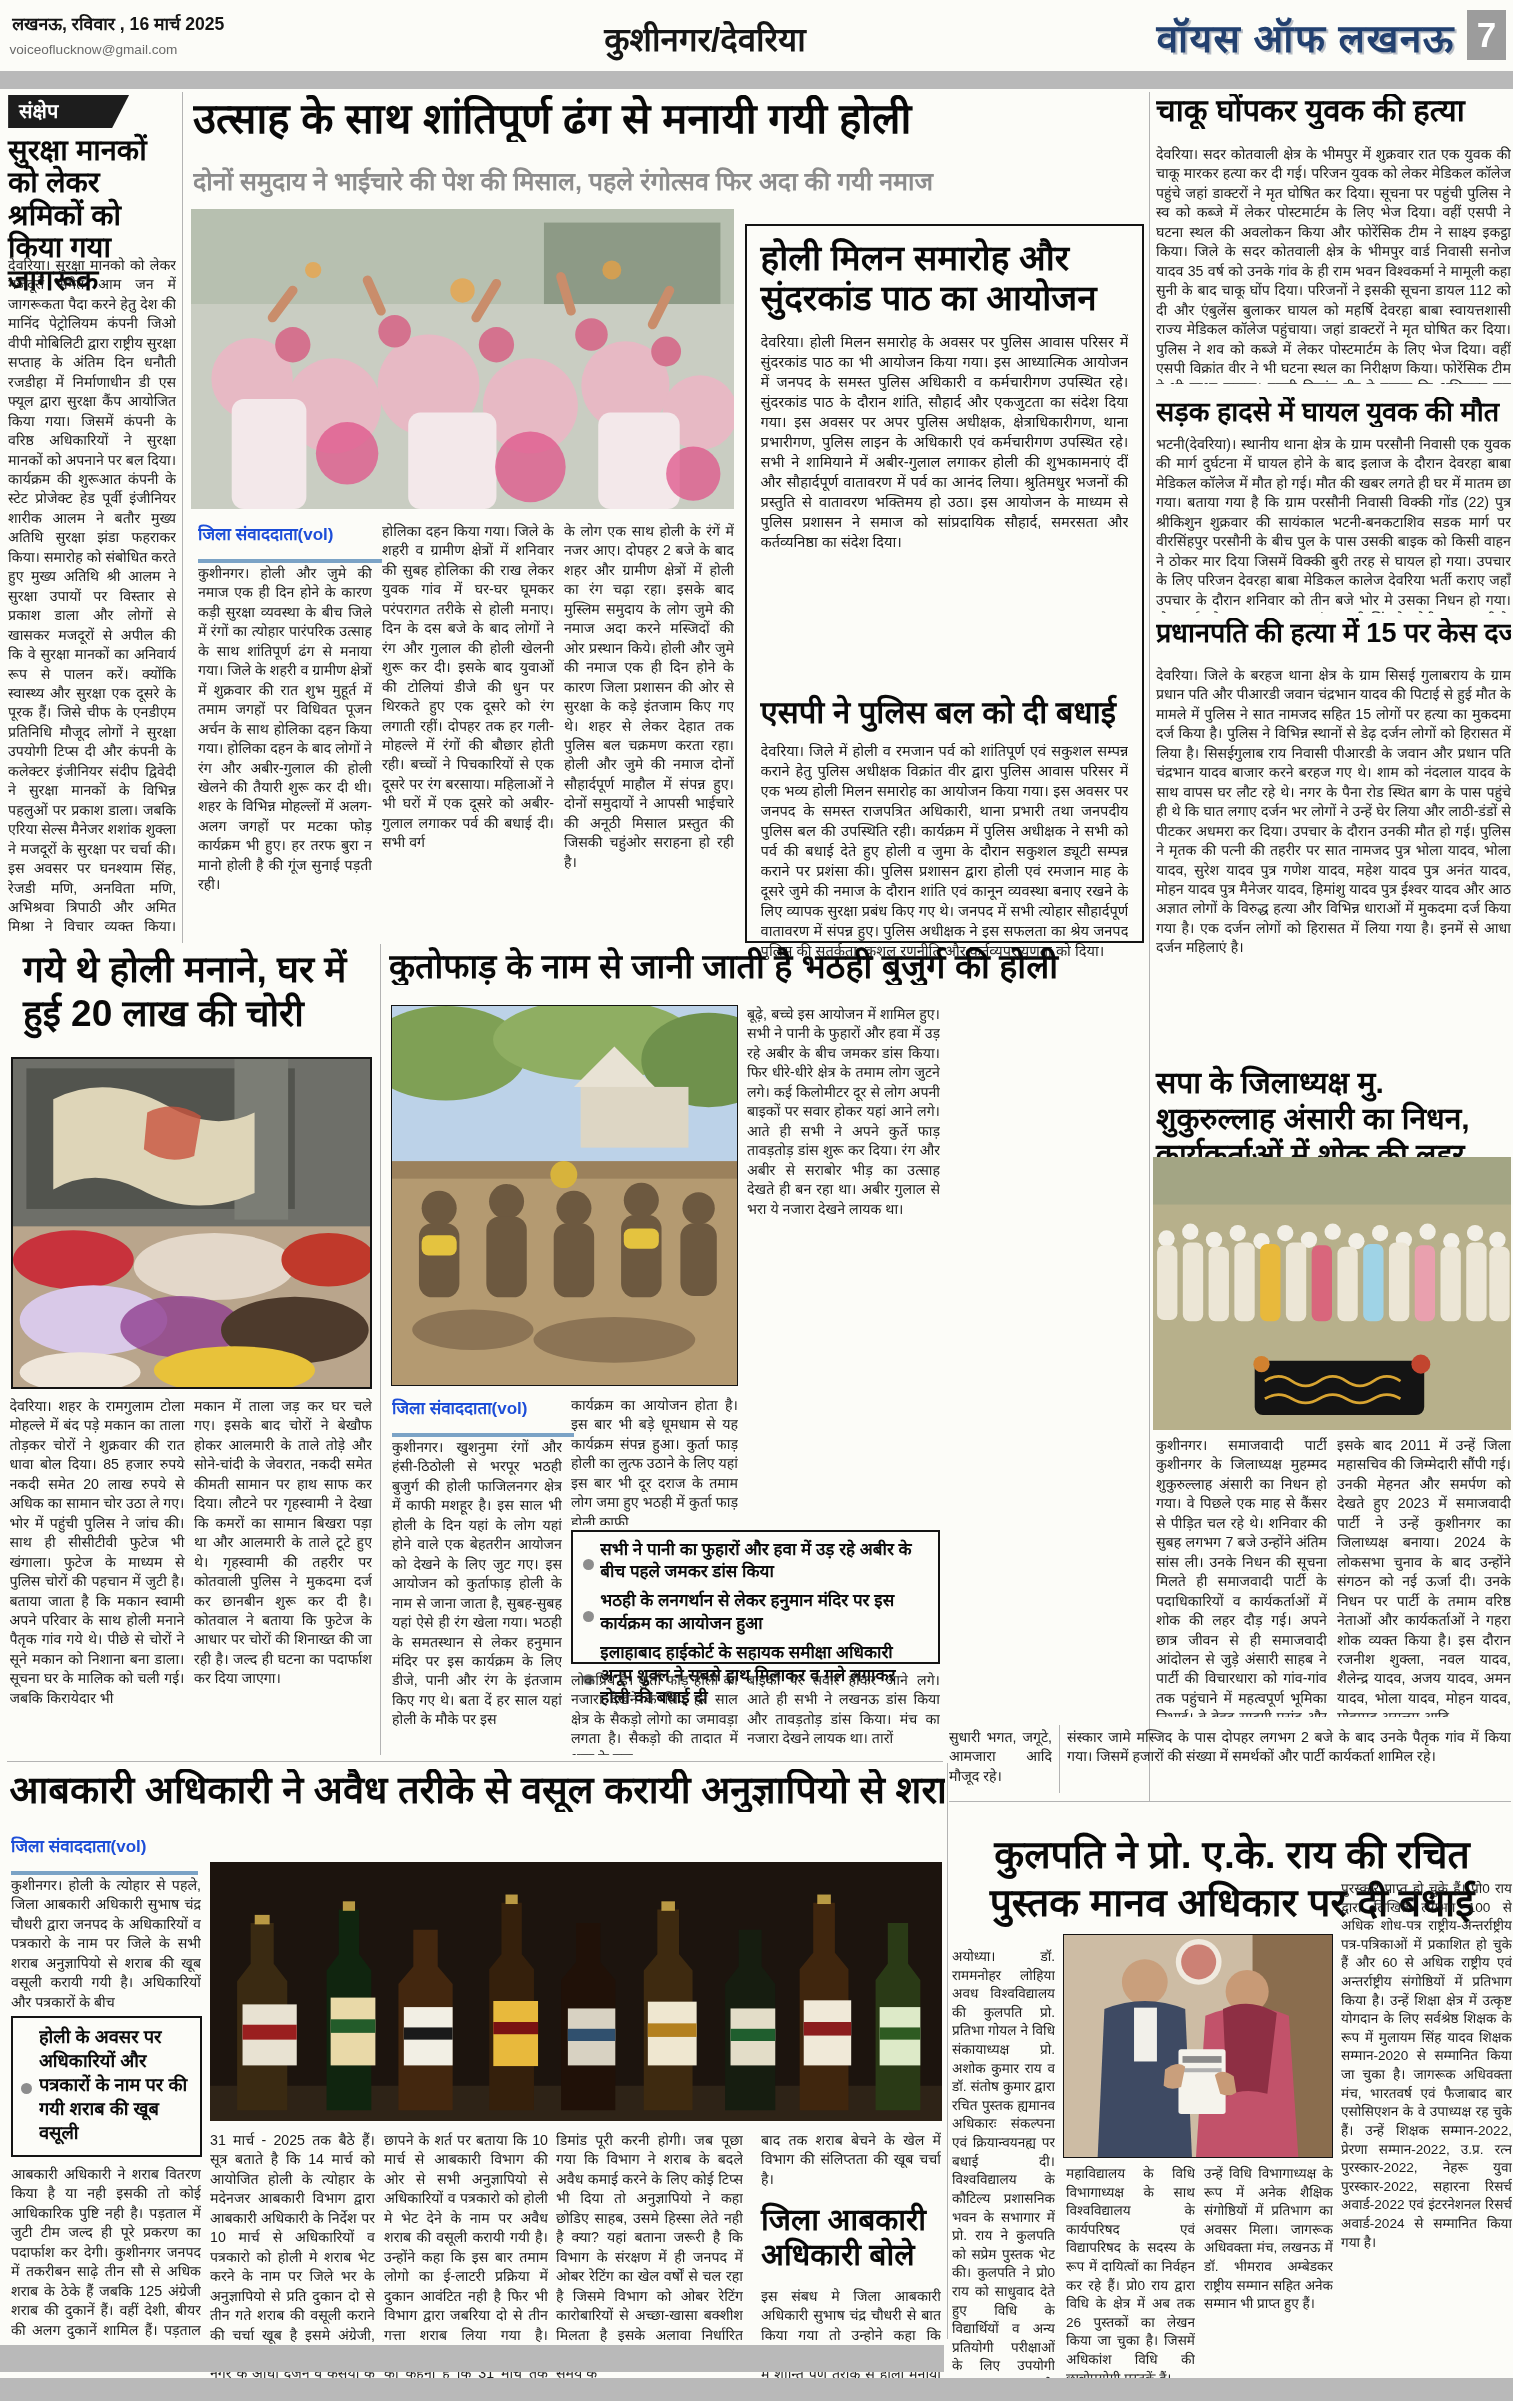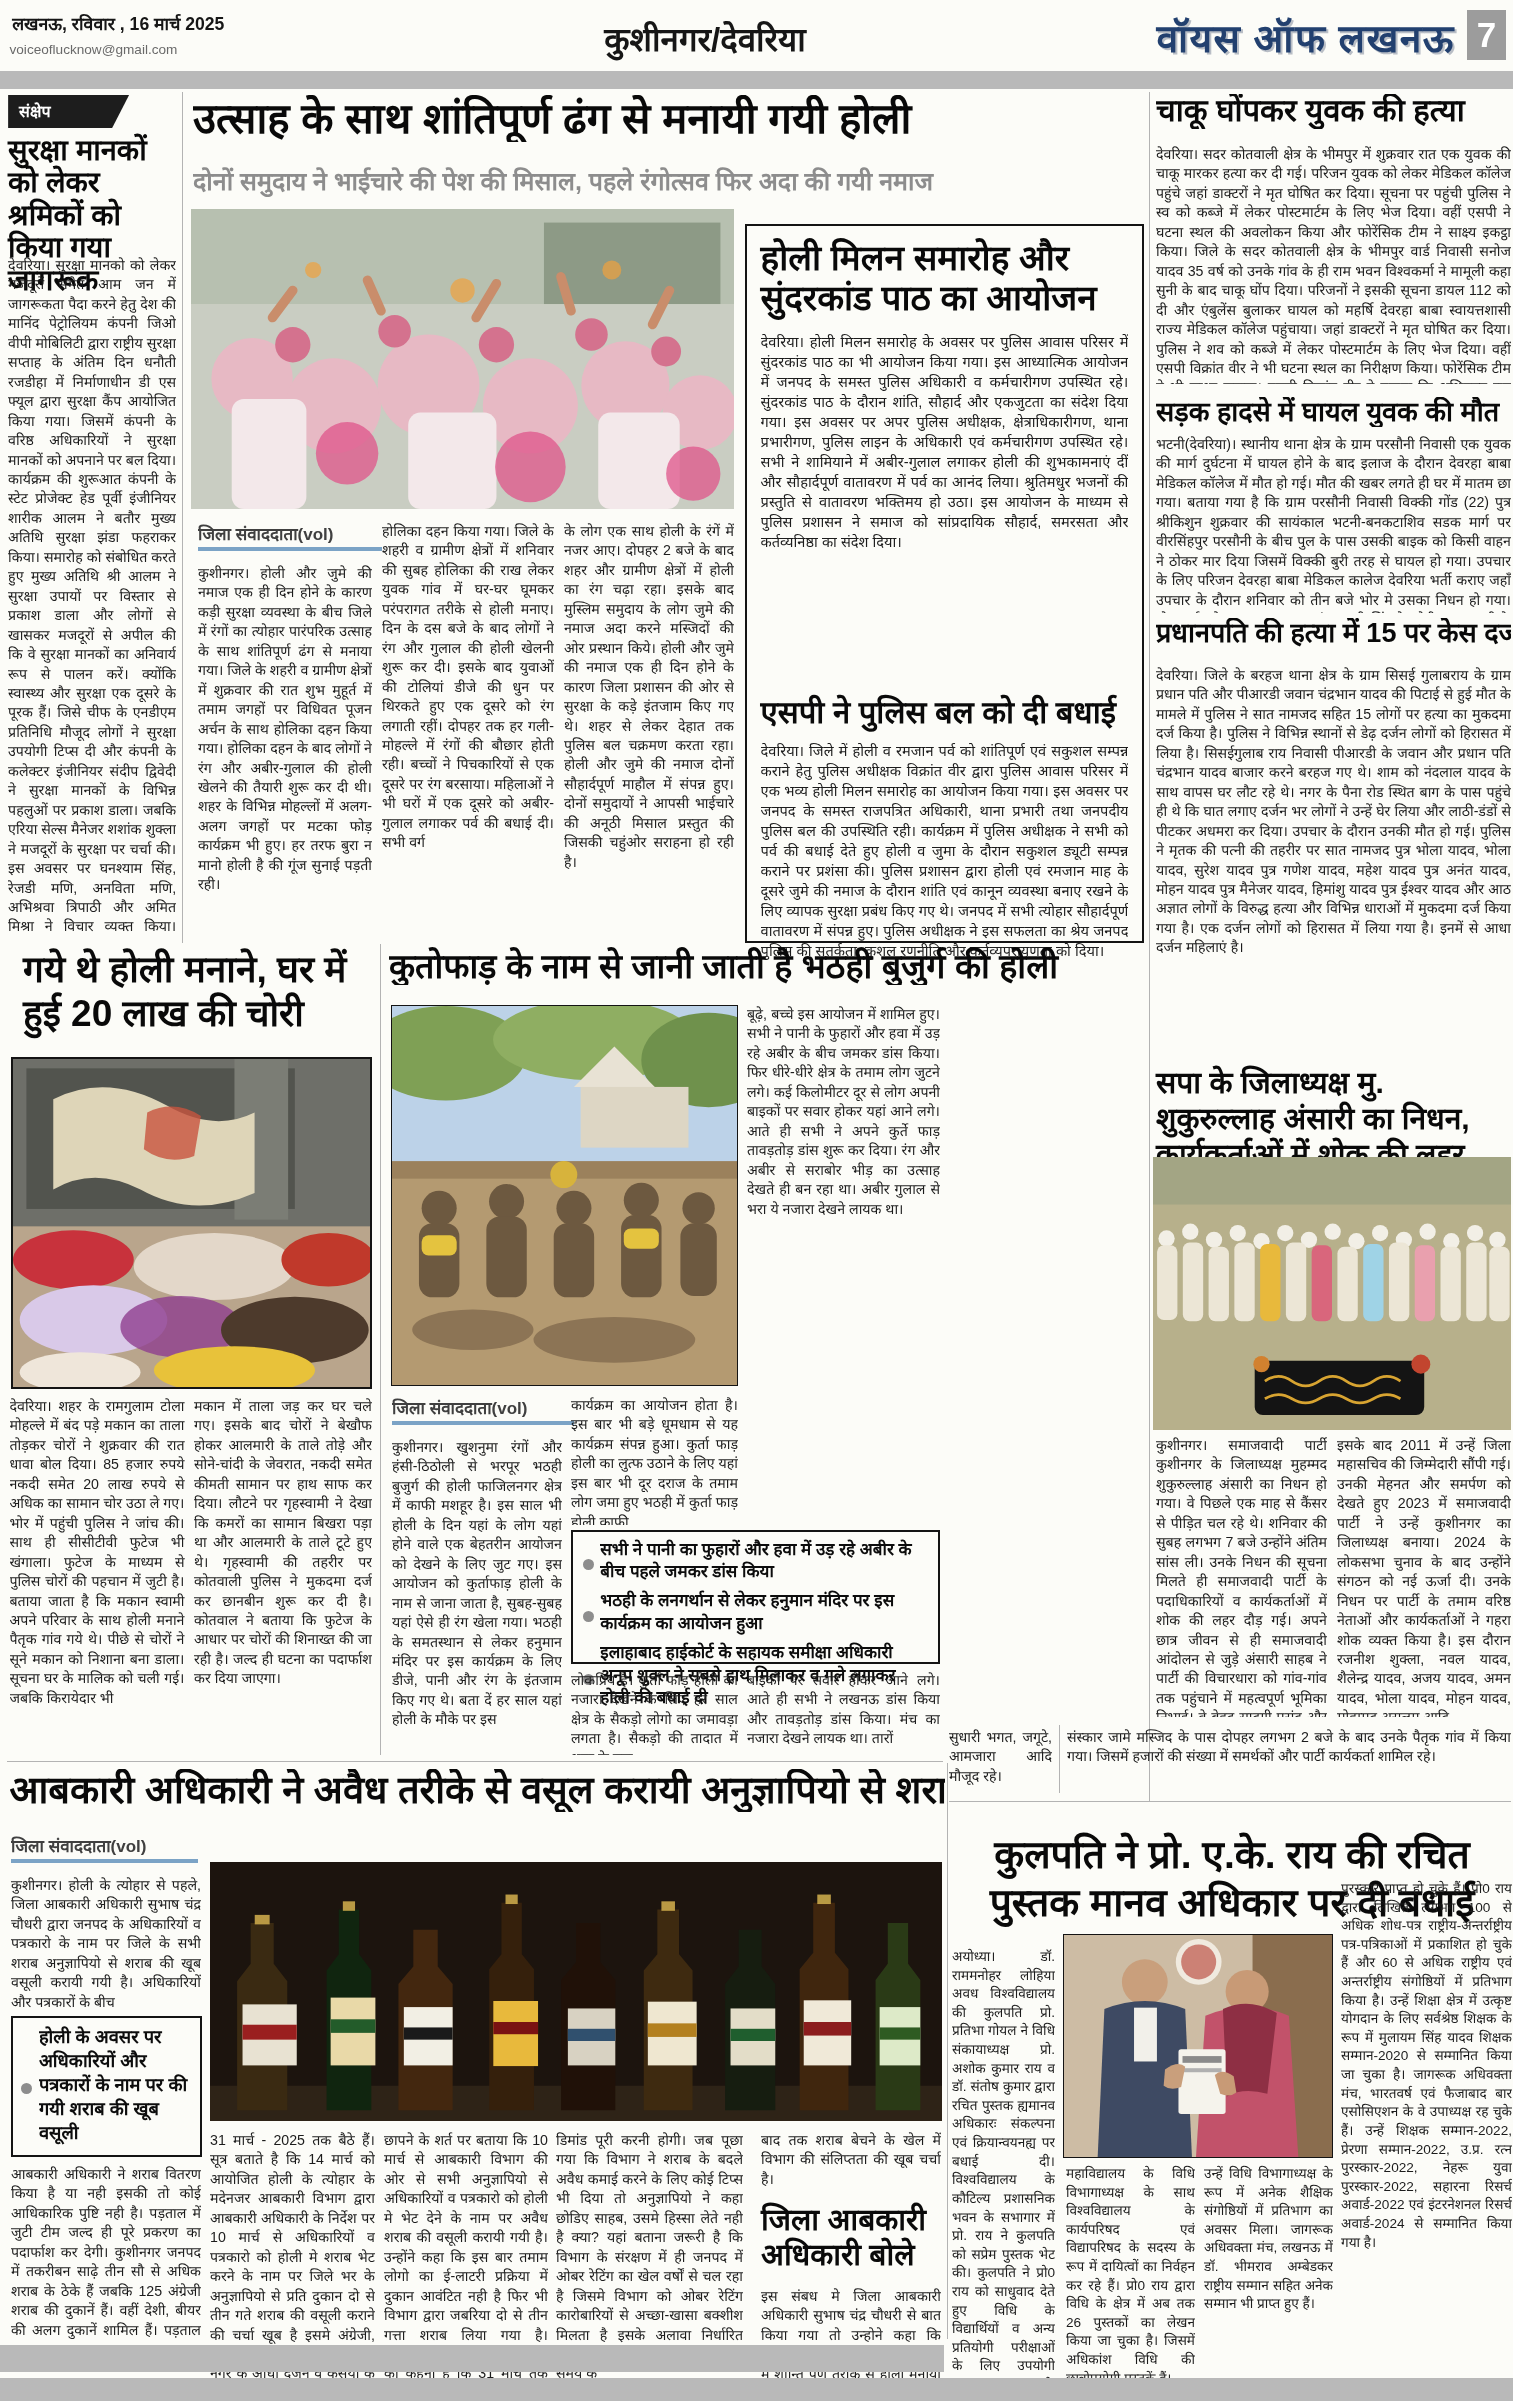--- a/index.html
+++ b/index.html
@@ -3,31 +3,31 @@
 <meta charset="utf-8">
 <style>
   html,body{margin:0;padding:0;background:#777;}
   #page{position:relative;width:1514px;height:2401px;background:#fcfcf8;
         font-family:"Liberation Sans","DejaVu Sans",sans-serif;color:#161616;overflow:hidden;}
   .abs{position:absolute;box-sizing:border-box;}
   .bt{font-size:14.2px;line-height:1.37;text-align:justify;overflow:hidden;color:#1c1c1c;}
   .hl{font-weight:bold;color:#090909;line-height:1.12;}
   .nw{white-space:nowrap;overflow:hidden;}
   .deck{color:#8d8d8d;font-weight:bold;}
-  .byline{font-weight:bold;font-size:17px;color:#404040;border-bottom:4.1px solid #7ba3c6;padding-bottom:2px;overflow:hidden;white-space:nowrap;}
+  .byline{font-weight:bold;font-size:17px;color:#1d4ed8;border-bottom:4.1px solid #7ba3c6;padding-bottom:14px;overflow:hidden;white-space:nowrap;}
   .vr{position:absolute;width:1.4px;background:#b3b3b3;}
   .hr{position:absolute;height:1.4px;background:#b3b3b3;}
   .box{border:2px solid #141414;}
   .photo{overflow:hidden;background:#d8d4cc;}
   .photo svg{display:block;width:100%;height:100%;}
   .pq{font-weight:bold;font-size:18.3px;line-height:1.32;color:#0d0d0d;overflow:hidden;}
   .bullet-row{display:flex;align-items:center;margin-bottom:6.8px;}
   .dot{flex:0 0 11px;width:11px;height:11px;border-radius:50%;background:#8d8d8d;margin:6.8px 6.8px 0 0;}
   .graybar{background:#b9b9b9;}
-  .brieflabel{background:#1d1d1d;color:#fff;font-weight:bold;font-size:16px;line-height:33px;padding-left:11px;
+  .brieflabel{background:#1d1d1d;color:#fff;font-weight:bold;font-size:20px;line-height:33px;padding-left:11px;
               clip-path:polygon(0 0,100% 0,86% 100%,0 100%);}
   .pagebox{background:#9c9c9c;color:#fff;font-weight:bold;font-size:35px;line-height:50px;text-align:center;width:39px;height:50px;}
   .paper{color:#22406f;font-weight:bold;font-size:39px;text-shadow:2px 2px 0 #b9bec6;letter-spacing:1.4px;white-space:nowrap;}
   .subh{font-weight:bold;color:#0a0a0a;line-height:1.15;}
 </style>
 </head>
 <body>
 
 <div id="page">
 

